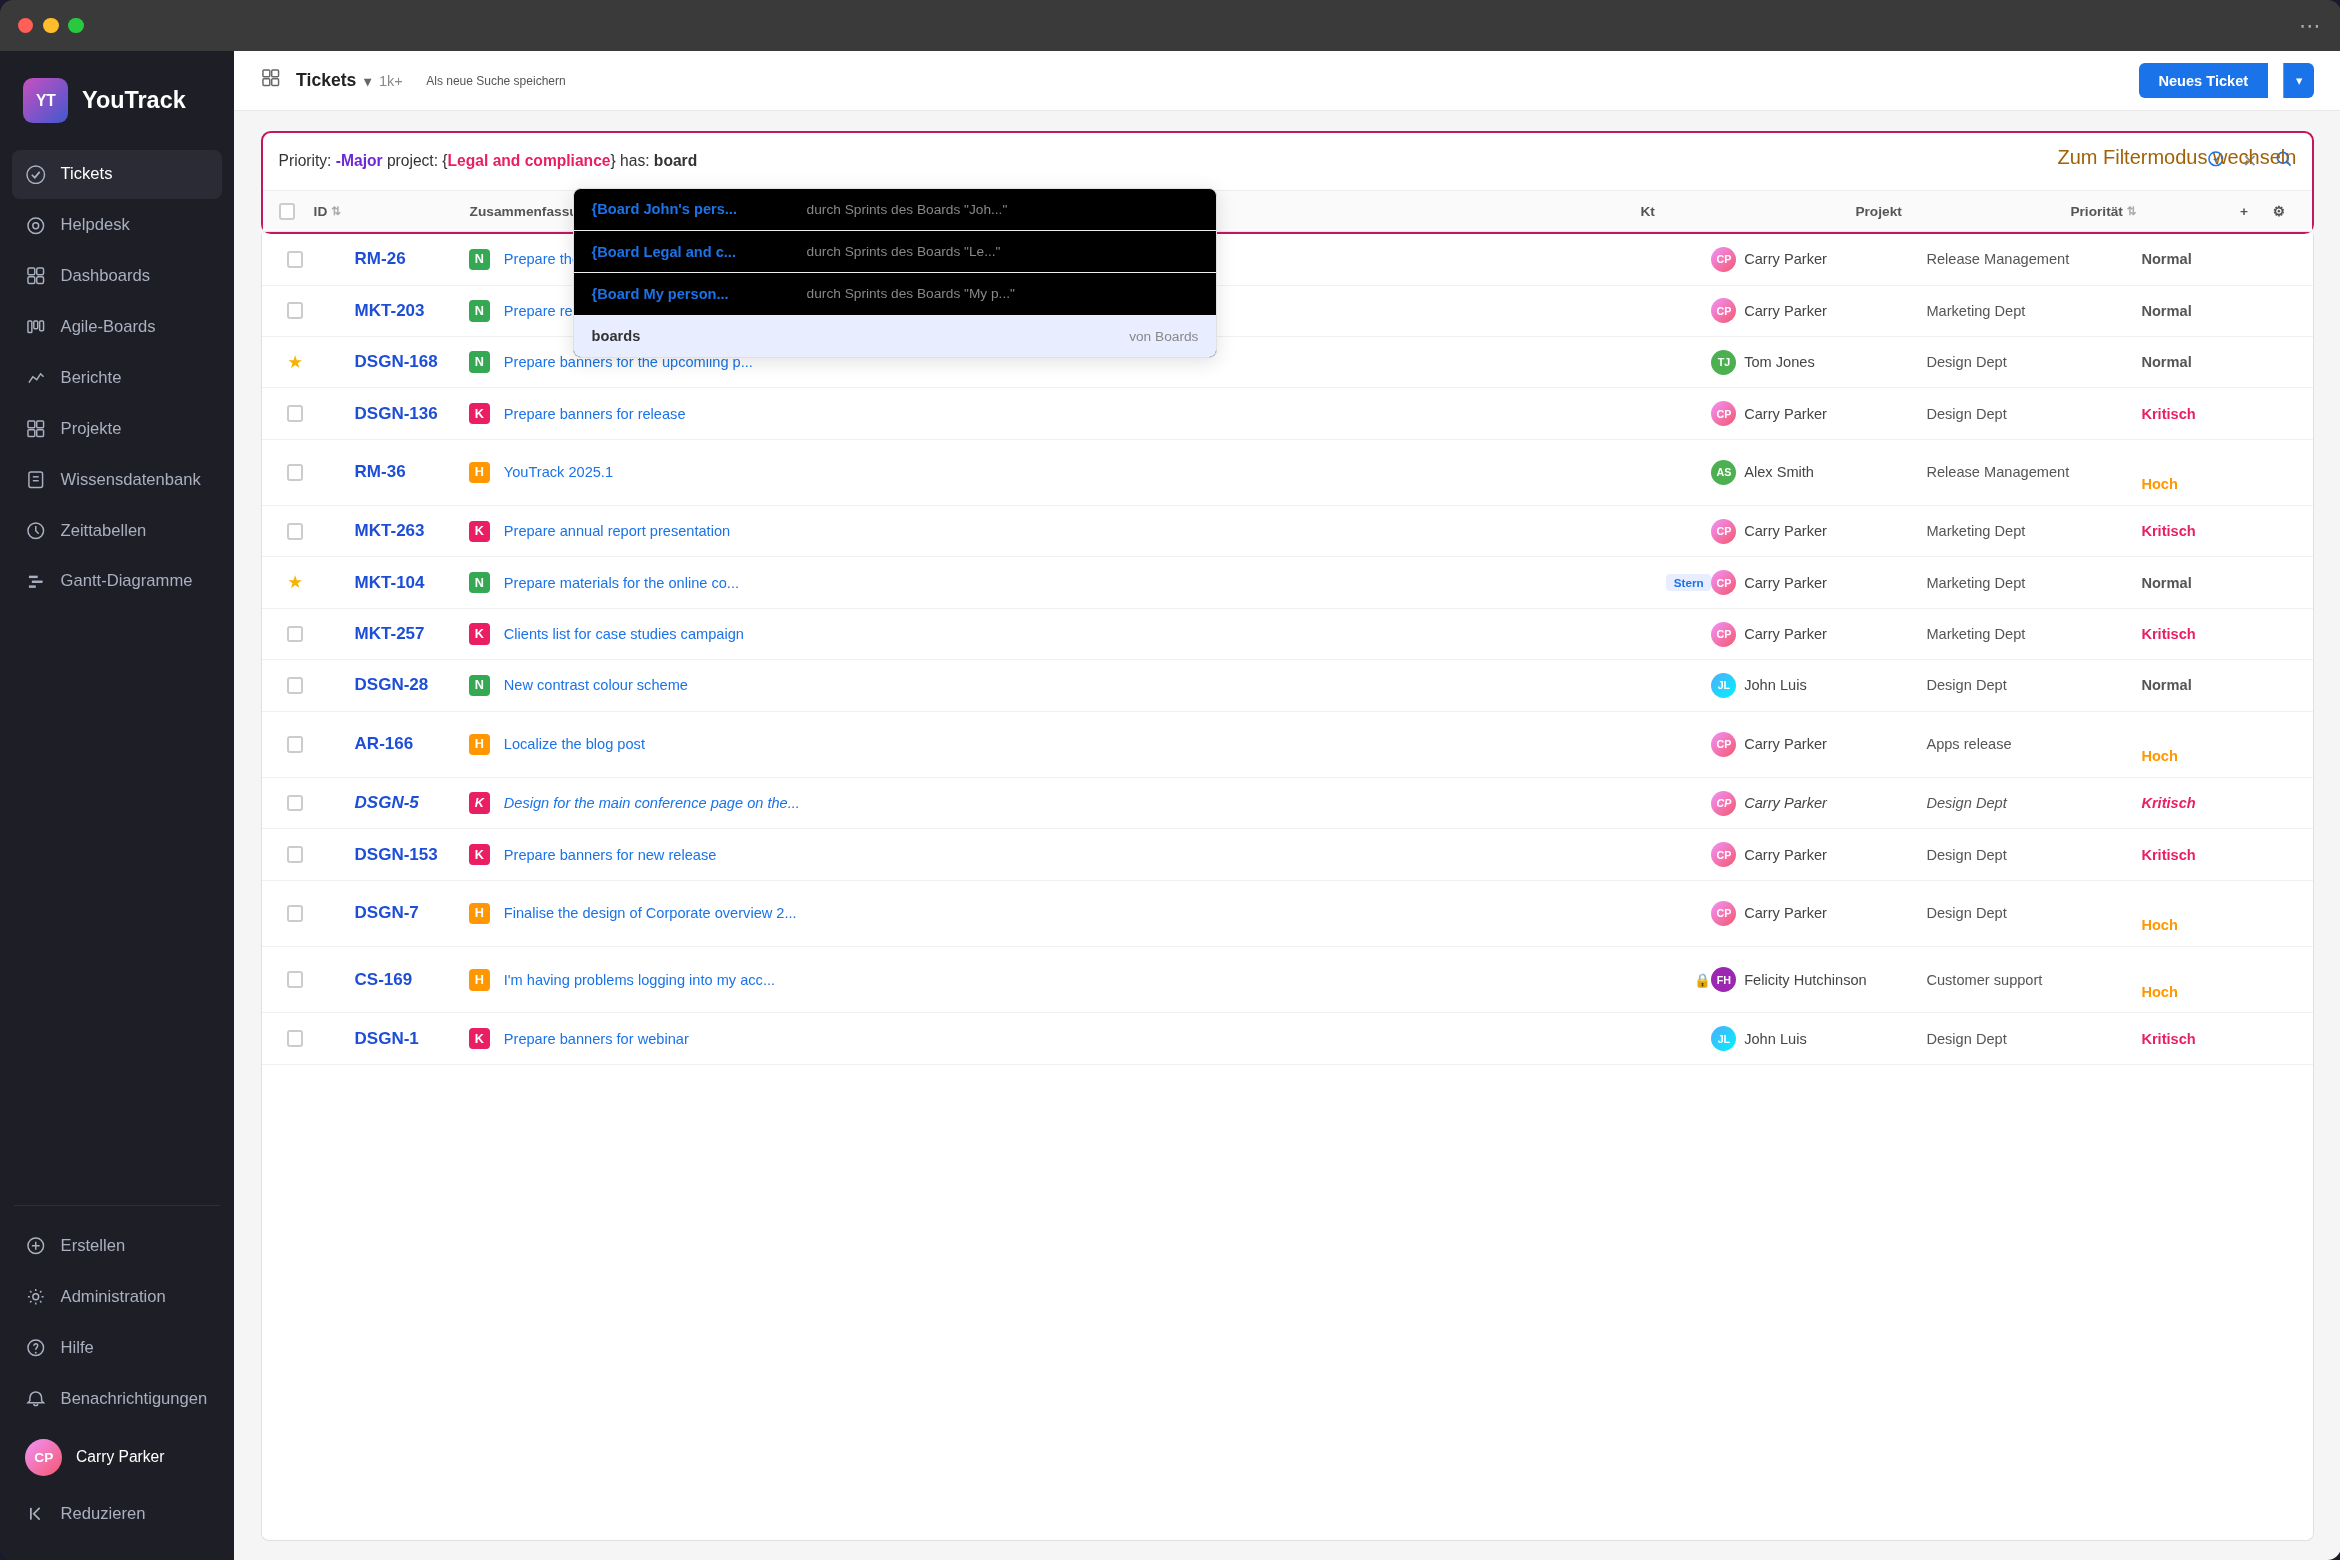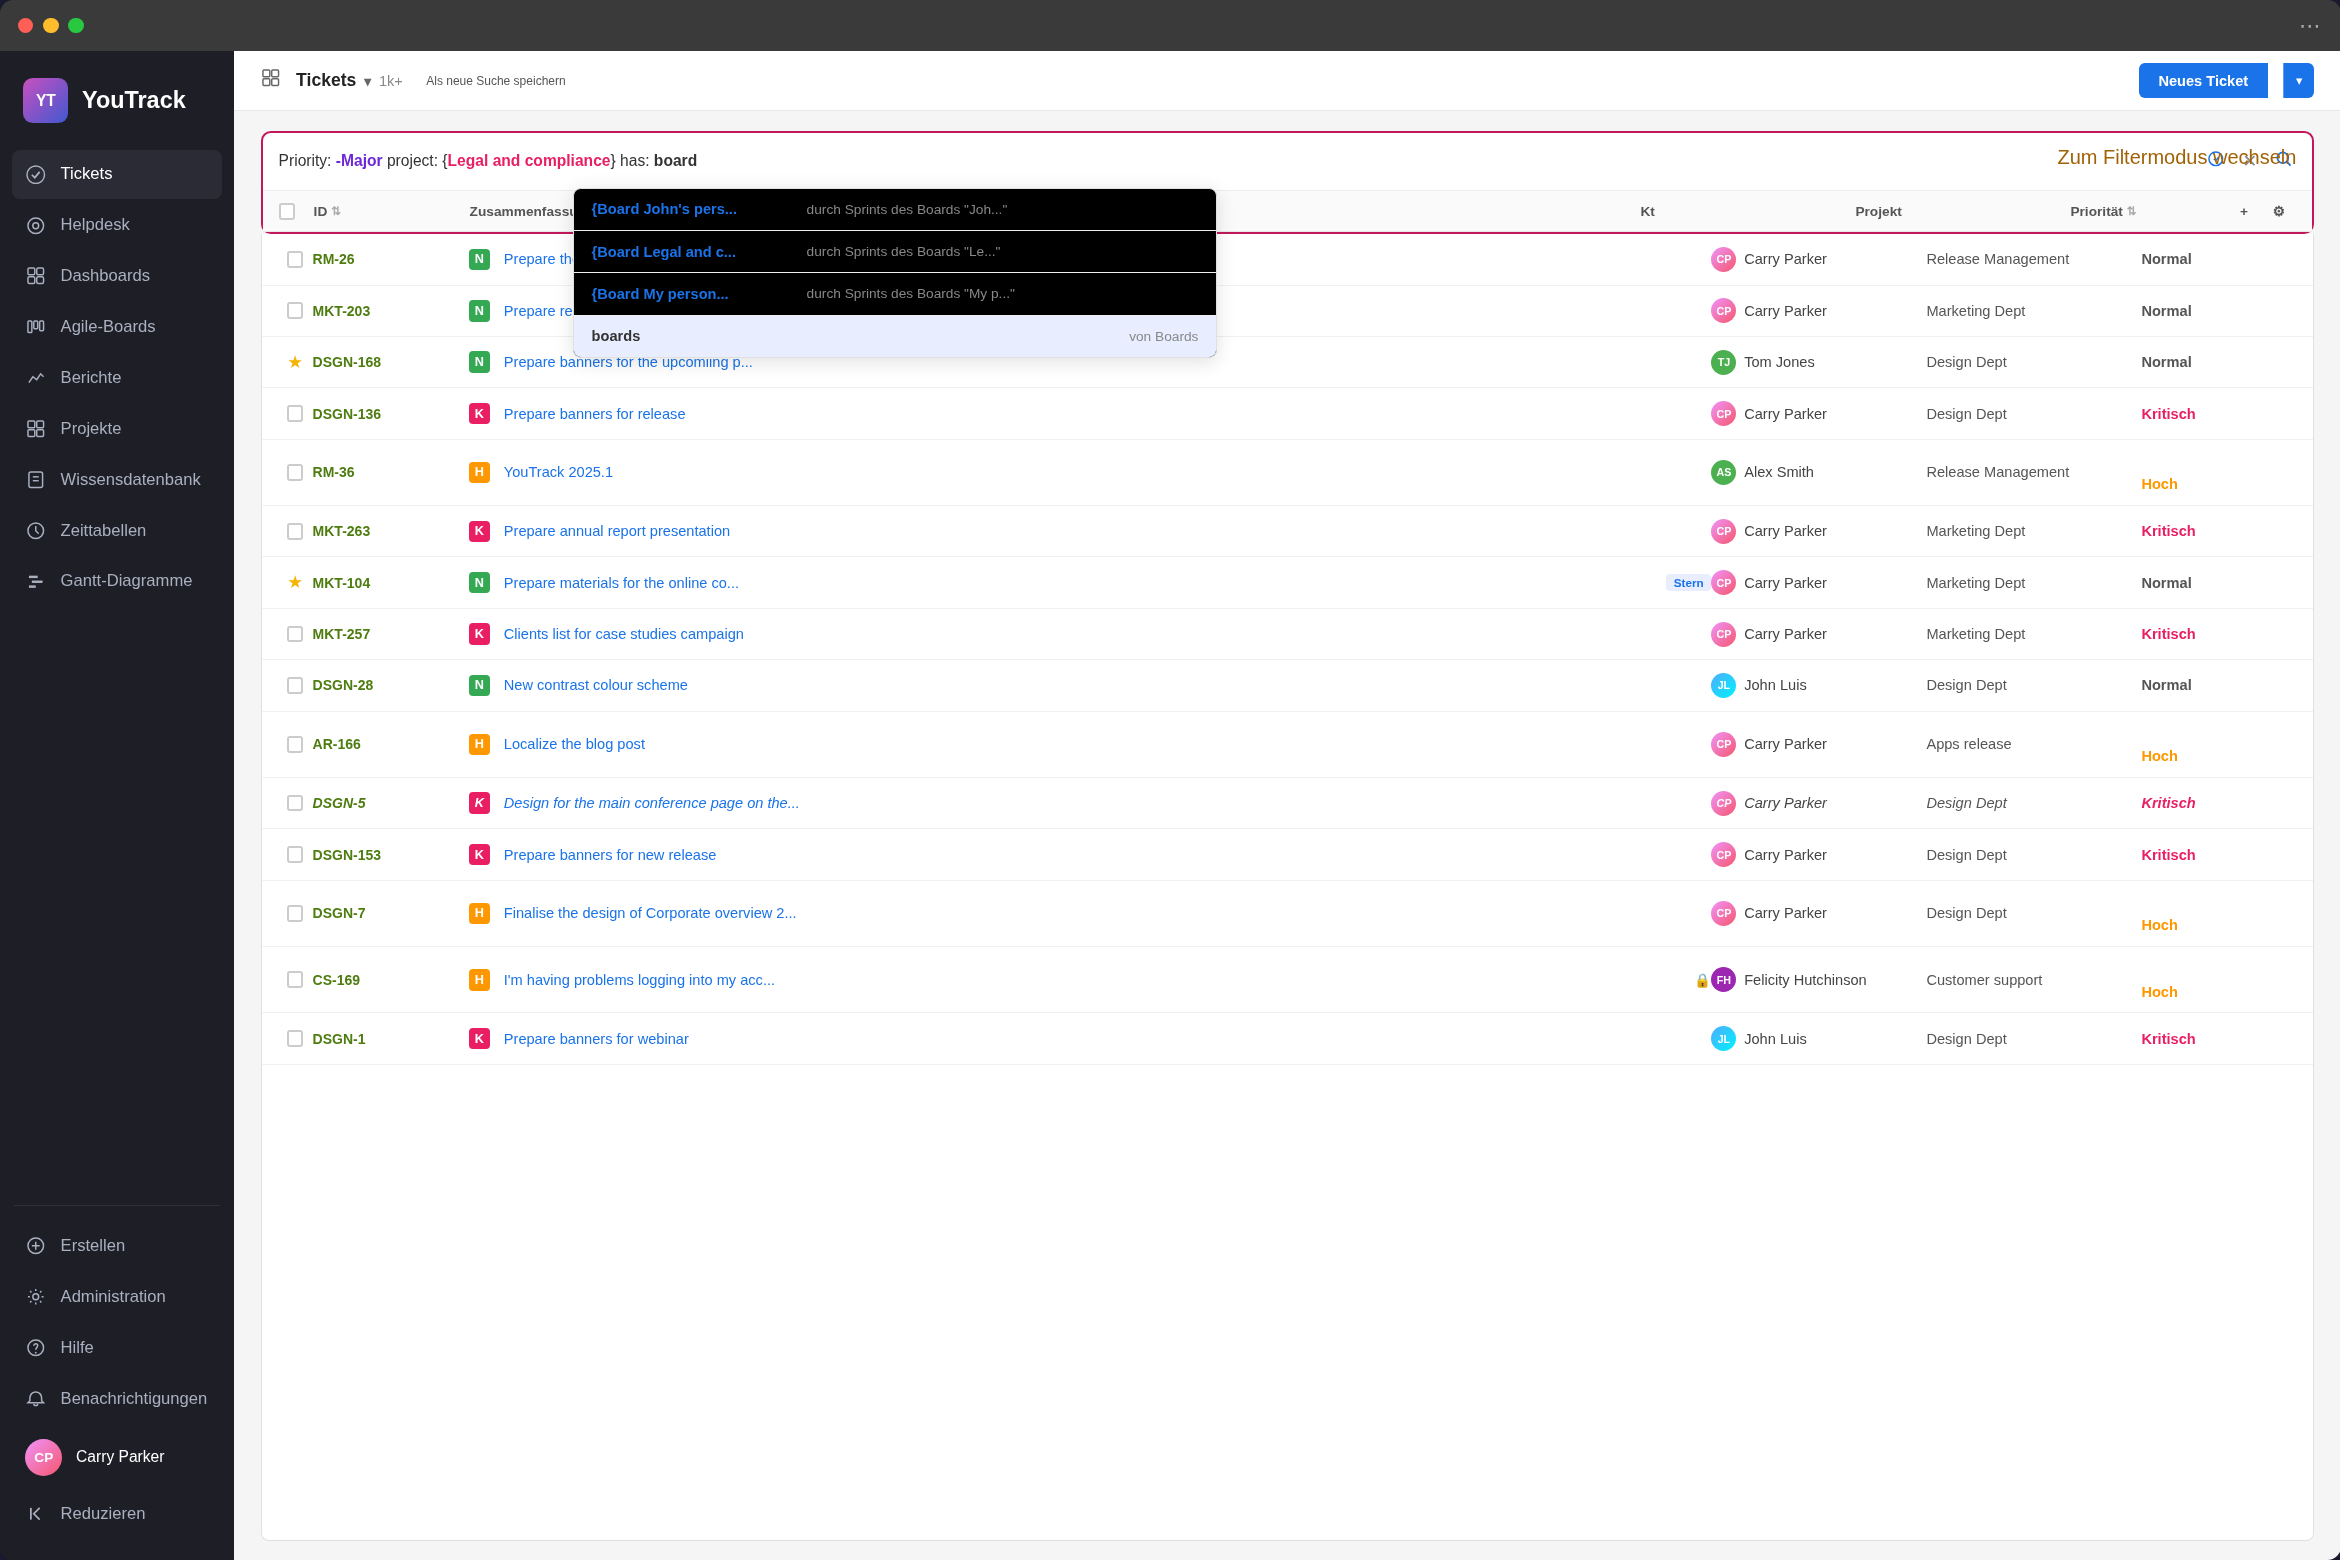--- a/index.html
+++ b/index.html
@@ -293,21 +293,21 @@
       grid-template-columns: 35px 156px 1fr 215px 215px 156px;
       align-items: center;
       padding: 12.7px 15.6px;
       border-bottom: 1px solid #f0f0f0;
       font-size: 14.6px;
     }
 
     .row-check { display: flex; align-items: center; justify-content: center; }
     .row-star { color: #f4b400; font-size: 17.6px; }
 
-    .ticket-id { color: #4d7c0f; font-weight: 600; font-size: 14px; }
+    .ticket-id { color: #1d4ed8; font-weight: 600; font-size: 17px; margin-left: 42px; }
     .ticket-priority-badge {
       width: 21.5px; height: 21.5px;
       border-radius: 3.9px;
       display: inline-flex;
       align-items: center;
       justify-content: center;
       color: white;
       font-weight: 700;
       font-size: 12.7px;
       margin-right: 7.8px;

